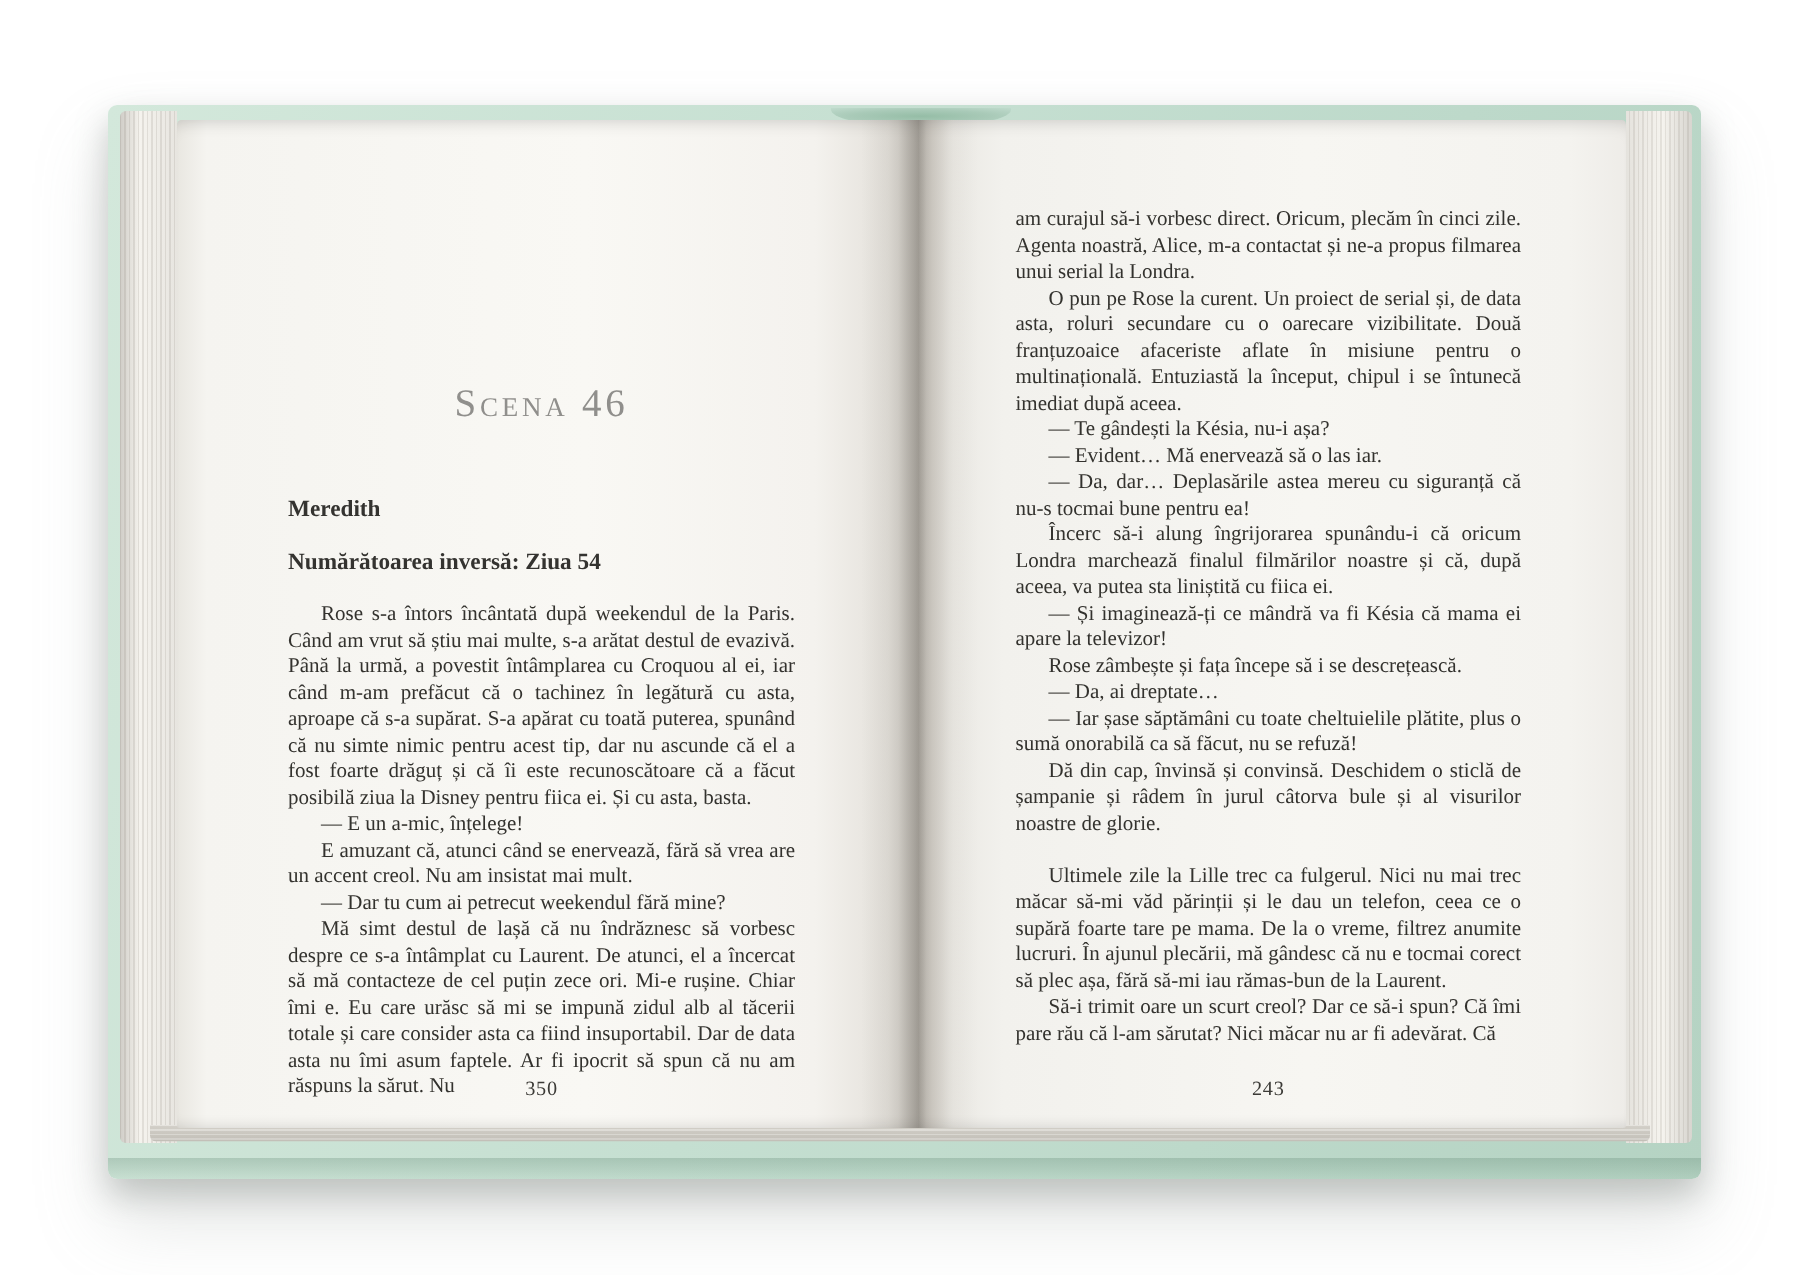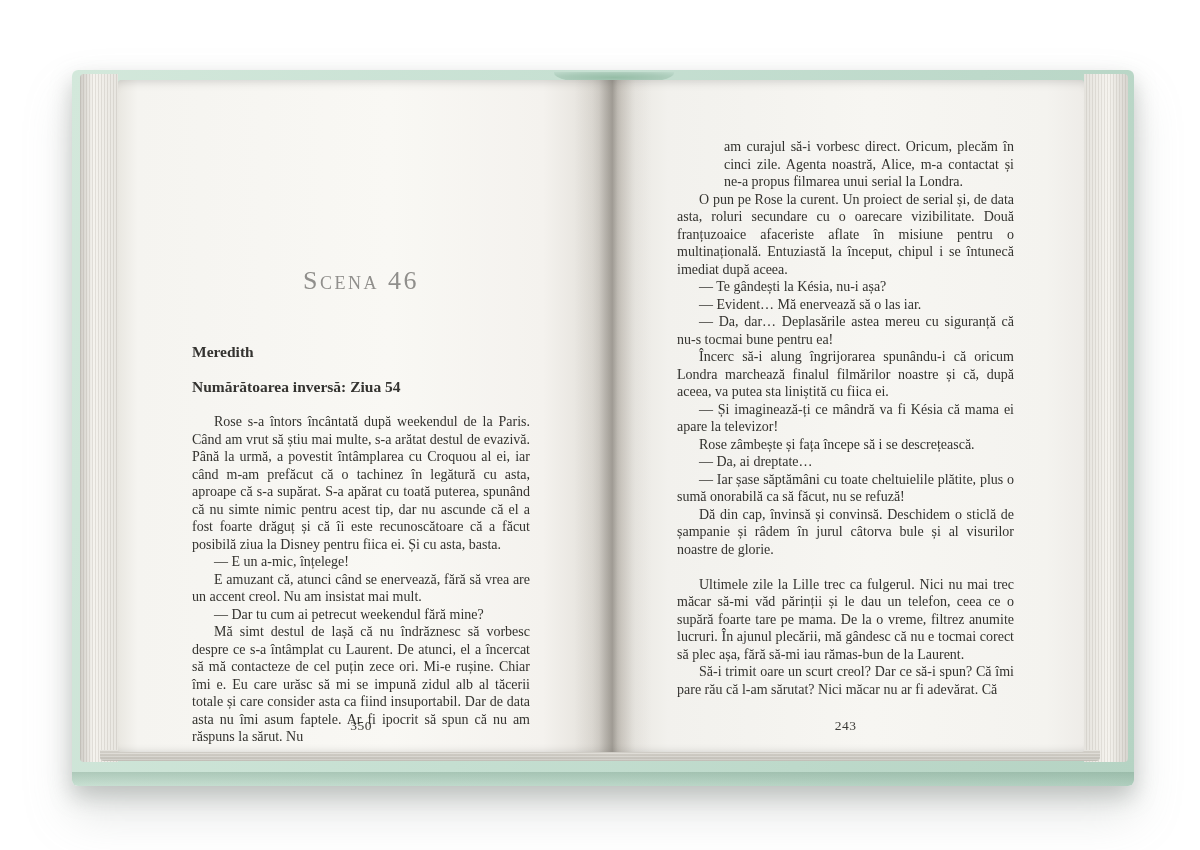--- a/index.html
+++ b/index.html
@@ -65,41 +65,41 @@
   }
   .gutter-shadow {
     position:absolute; left:574px; top:80px; width:78px; height:672px;
     background:linear-gradient(90deg,
       rgba(0,0,0,0) 0%, rgba(90,85,76,.10) 32%, rgba(70,65,57,.30) 48%,
       rgba(90,85,76,.16) 56%, rgba(90,85,76,.05) 75%, rgba(0,0,0,0) 100%);
     pointer-events:none;
   }
   
   .text-col { position:absolute; color:#33322e; }
-  .col-left  { left:192px; top:260px; width:338px; }
+  .col-left  { left:192px; top:248px; width:338px; }
   .col-right { left:677px; top:138px; width:337px; }
   .chapter-heading {
     margin:6px 0 0; text-align:center;
     font-variant:small-caps; font-weight:400;
     font-size:26px; line-height:30px; letter-spacing:2.5px;
     color:#908f8c;
   }
   .subtitle {
     margin:0; font-weight:600;
     font-size:15.5px; line-height:20px; color:#343330;
   }
   .subtitle.first { margin-top:46px; }
   .subtitle.second { margin-top:15px; }
   .body-text { margin-top:16px; }
   .para {
     margin:0; text-align:justify;
     font-size:14px; line-height:17.5px; color:#33322e;
   }
   .para.indent { text-indent:22px; }
-  .para.noindent { text-indent:0;margin-left:47px; }
+  .para.noindent { text-indent:0; }
   .para.scene-break { margin-top:17.5px; }
   .page-number {
     position:absolute; top:718px; text-align:center;
     font-size:13.5px; color:#3b3a36; letter-spacing:.5px;
   }
   .pn-left { left:192px; width:338px; }
   .pn-right { left:677px; width:337px; }
 </style>
 </head>
 <body>

